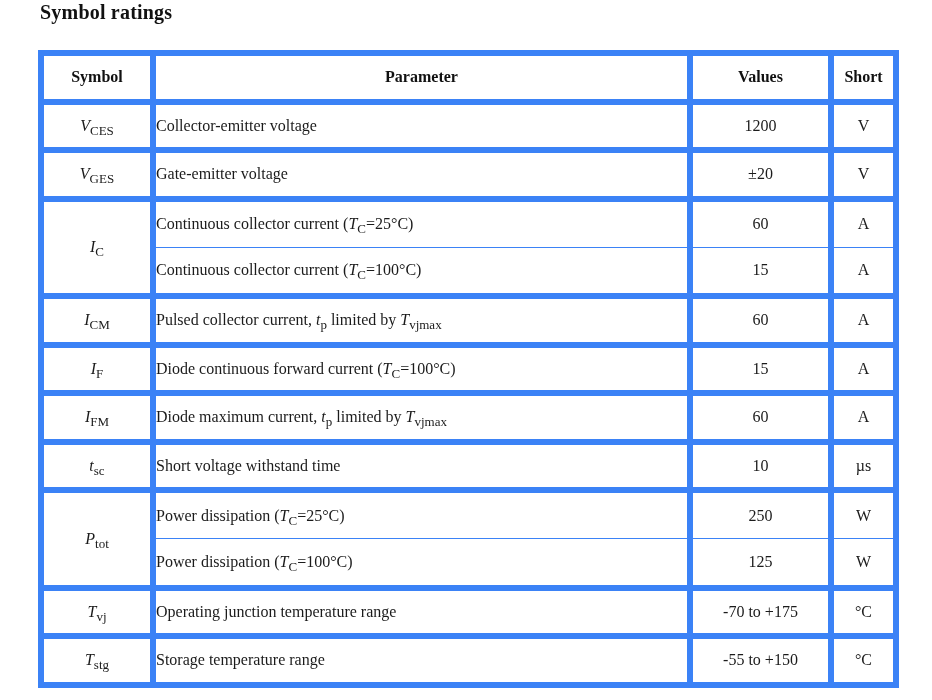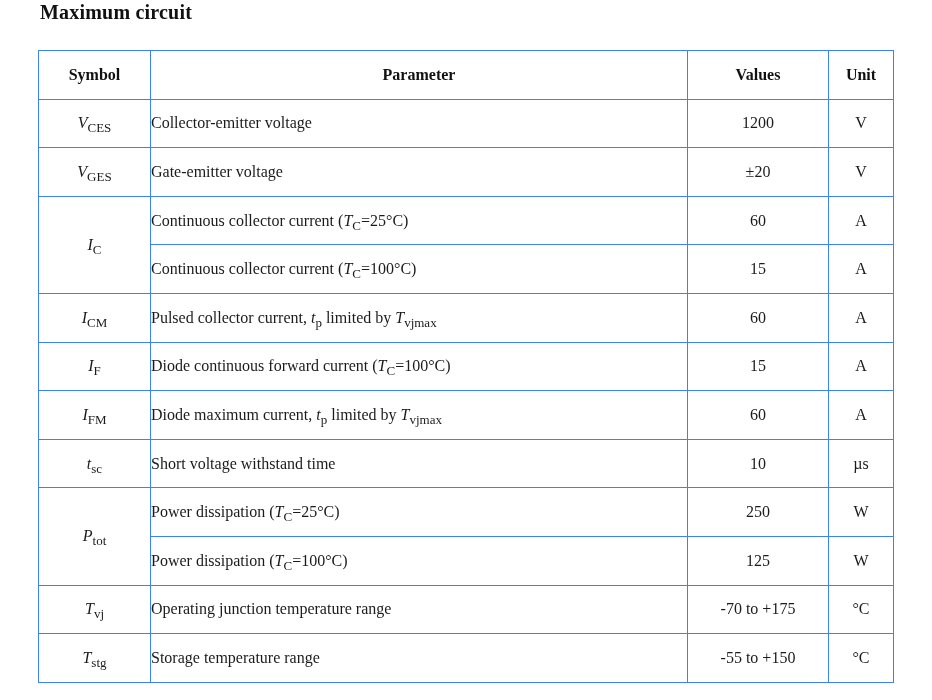--- a/index.html
+++ b/index.html
@@ -37,21 +37,21 @@
     width: 855px;
     border-collapse: collapse;
     table-layout: fixed;
   }
   col.c-sym  { width: 112px; }
   col.c-par  { width: 537px; }
   col.c-val  { width: 141px; }
   col.c-unit { width: 65px; }
   table.ratings th,
   table.ratings td {
-    border: 1px solid #3b82f6;
+    border: 6px solid #3b82f6;
     font-size: 16px;
     padding: 0;
     vertical-align: middle;
     background: #ffffff;
   }
   table.ratings tr { height: 48.6px; }
   table.ratings th {
     font-weight: bold;
     text-align: center;
     color: #111111;
@@ -79,35 +79,35 @@
     line-height: 0;
   }
   
   tr.group-first td { border-bottom-width: 1px; }
   tr.subrow td      { border-top-width: 1px; }
 </style>
 </head>
 <body>
 
 <div class="page">
-  <h1 class="doc-title">Maximum circuit</h1>
+  <h1 class="doc-title">Symbol ratings</h1>
 
   <table class="ratings">
     <colgroup>
       <col class="c-sym">
       <col class="c-par">
       <col class="c-val">
       <col class="c-unit">
     </colgroup>
     <thead>
       <tr>
         <th>Symbol</th>
         <th>Parameter</th>
         <th>Values</th>
-        <th>Unit</th>
+        <th>Short</th>
       </tr>
     </thead>
     <tbody>
         <tr>
           <td class="col-symbol" rowspan="1"><i>V</i><sub>CES</sub></td>
           <td class="col-parameter">Collector-emitter voltage</td>
           <td class="col-value">1200</td>
           <td class="col-unit">V</td>
         </tr>
         <tr>

